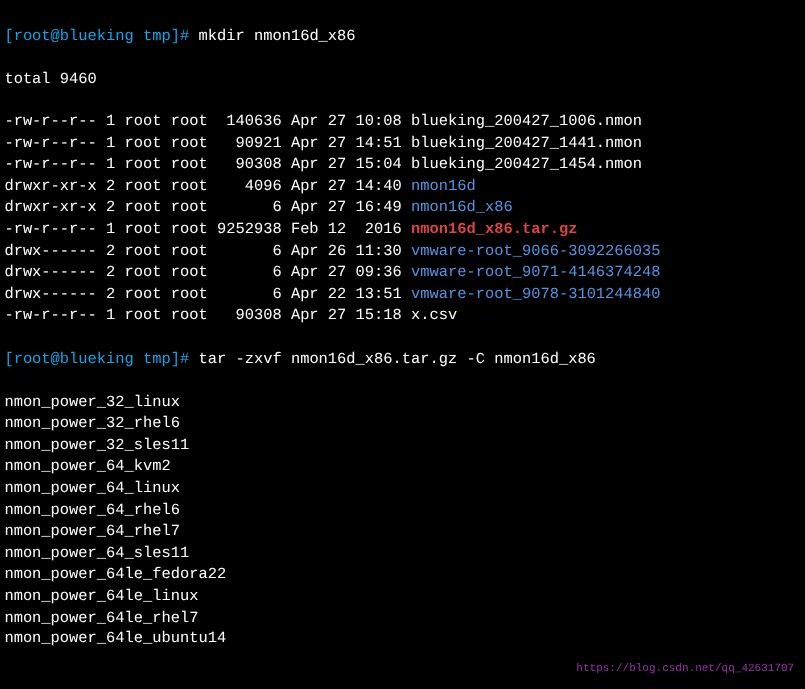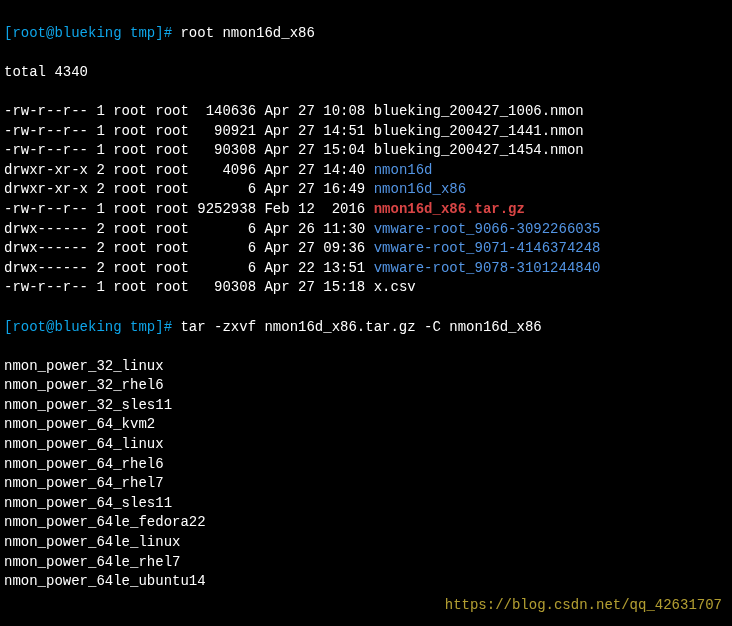--- a/index.html
+++ b/index.html
@@ -33,32 +33,32 @@
       font-weight: normal;
     }
     .file-red {
       color: #d94545;
       font-weight: bold;
     }
     .watermark {
       position: absolute;
       bottom: 10px;
       right: 10px;
-      color: #fde047;
-      font-size: 14px;
+      color: #d946ef;
+      font-size: 10px;
       opacity: 0.7;
     }
     .line {
       display: block;
     }
   </style>
 </head>
 <body>
 
 <div class="terminal">
-<span class="line"><span class="prompt">[root@blueking tmp]# </span><span class="command">root nmon16d_x86</span></span>
-<span class="line">total 4340</span>
+<span class="line"><span class="prompt">[root@blueking tmp]# </span><span class="command">mkdir nmon16d_x86</span></span>
+<span class="line">total 9460</span>
 <div id="file-list"><span class="line"><span>-rw-r--r-- 1 root root  140636 Apr 27 10:08 </span><span>blueking_200427_1006.nmon</span></span><span class="line"><span>-rw-r--r-- 1 root root   90921 Apr 27 14:51 </span><span>blueking_200427_1441.nmon</span></span><span class="line"><span>-rw-r--r-- 1 root root   90308 Apr 27 15:04 </span><span>blueking_200427_1454.nmon</span></span><span class="line"><span>drwxr-xr-x 2 root root    4096 Apr 27 14:40 </span><span class="dir-blue">nmon16d</span></span><span class="line"><span>drwxr-xr-x 2 root root       6 Apr 27 16:49 </span><span class="dir-blue">nmon16d_x86</span></span><span class="line"><span>-rw-r--r-- 1 root root 9252938 Feb 12  2016 </span><span class="file-red">nmon16d_x86.tar.gz</span></span><span class="line"><span>drwx------ 2 root root       6 Apr 26 11:30 </span><span class="dir-blue">vmware-root_9066-3092266035</span></span><span class="line"><span>drwx------ 2 root root       6 Apr 27 09:36 </span><span class="dir-blue">vmware-root_9071-4146374248</span></span><span class="line"><span>drwx------ 2 root root       6 Apr 22 13:51 </span><span class="dir-blue">vmware-root_9078-3101244840</span></span><span class="line"><span>-rw-r--r-- 1 root root   90308 Apr 27 15:18 </span><span>x.csv</span></span></div>
 <span class="line"><span class="prompt">[root@blueking tmp]# </span><span class="command">tar -zxvf nmon16d_x86.tar.gz -C nmon16d_x86</span></span>
 <div id="tar-output"><span class="line">nmon_power_32_linux</span><span class="line">nmon_power_32_rhel6</span><span class="line">nmon_power_32_sles11</span><span class="line">nmon_power_64_kvm2</span><span class="line">nmon_power_64_linux</span><span class="line">nmon_power_64_rhel6</span><span class="line">nmon_power_64_rhel7</span><span class="line">nmon_power_64_sles11</span><span class="line">nmon_power_64le_fedora22</span><span class="line">nmon_power_64le_linux</span><span class="line">nmon_power_64le_rhel7</span><span class="line">nmon_power_64le_ubuntu14</span></div>
 </div>
 
 <div class="watermark">https://blog.csdn.net/qq_42631707</div>
 
 </body></html>

